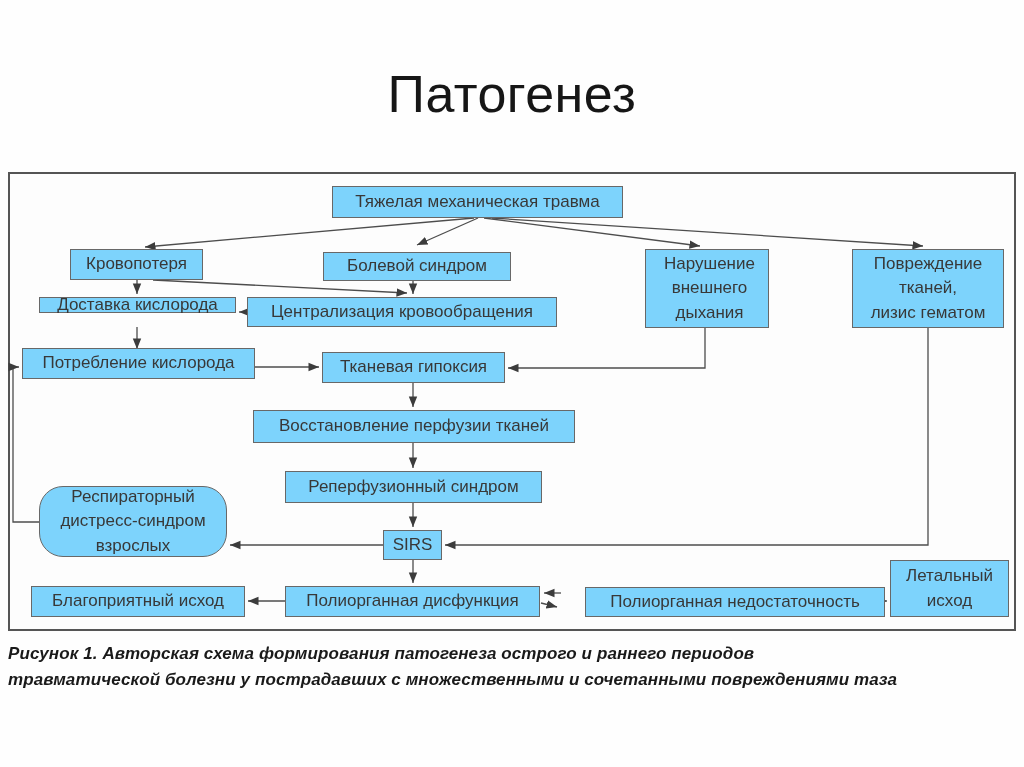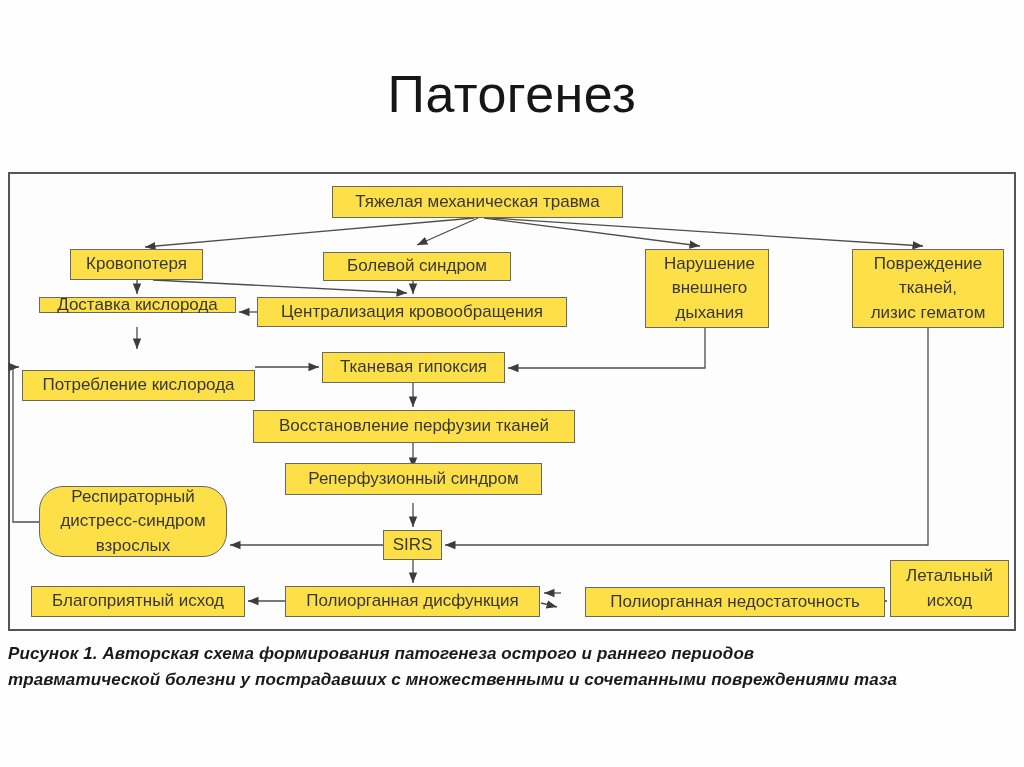--- a/index.html
+++ b/index.html
@@ -14,21 +14,21 @@
     color:#161616;letter-spacing:.5px;line-height:1.1;
   }
   .figure{
     position:absolute;left:8px;top:172px;width:1008px;height:460px;
     background:#fdfdfd;
   }
   .figure svg{position:absolute;left:0;top:0;width:1008px;height:460px;}
   .edge{fill:none;stroke:#4d4d4d;stroke-width:1.3px;}
   .figure-border{fill:none;stroke:#555;stroke-width:2px;}
   .node{
-    position:absolute;box-sizing:border-box;background:#fde047;
+    position:absolute;box-sizing:border-box;background:#7dd3fc;
     border:1.5px solid #686868;
     display:flex;align-items:center;justify-content:center;
     text-align:center;color:#383838;font-size:17px;line-height:1.42;
     padding:1px 3px;
   }
   .node-label{white-space:pre-line;}
   .figure-caption{
     position:absolute;left:8px;top:641px;width:1008px;
     font-weight:bold;font-style:italic;font-size:17px;line-height:1.53;
     color:#1a1a1a;white-space:pre-line;letter-spacing:.1px;
@@ -88,33 +88,33 @@
 дыхания</span>
   </div>
   <div class="node" style="left:844px;top:77px;width:152px;height:79px;">
     <span class="node-label">Повреждение
 тканей,
 лизис гематом</span>
   </div>
   <div class="node" style="left:31px;top:125px;width:197px;height:16px;">
     <span class="node-label">Доставка кислорода</span>
   </div>
-  <div class="node" style="left:249px;top:125px;width:310px;height:30px;">
+  <div class="node" style="left:239px;top:125px;width:310px;height:30px;">
     <span class="node-label">Централизация кровообращения</span>
   </div>
-  <div class="node" style="left:14px;top:198px;width:233px;height:31px;">
+  <div class="node" style="left:14px;top:176px;width:233px;height:31px;">
     <span class="node-label">Потребление кислорода</span>
   </div>
   <div class="node" style="left:314px;top:180px;width:183px;height:31px;">
     <span class="node-label">Тканевая гипоксия</span>
   </div>
   <div class="node" style="left:245px;top:238px;width:322px;height:33px;">
     <span class="node-label">Восстановление перфузии тканей</span>
   </div>
-  <div class="node" style="left:277px;top:291px;width:257px;height:32px;">
+  <div class="node" style="left:277px;top:299px;width:257px;height:32px;">
     <span class="node-label">Реперфузионный синдром</span>
   </div>
   <div class="node" style="left:31px;top:314px;width:188px;height:71px;border-radius:24px;">
     <span class="node-label">Респираторный
 дистресс-синдром
 взрослых</span>
   </div>
   <div class="node" style="left:375px;top:358px;width:59px;height:30px;">
     <span class="node-label">SIRS</span>
   </div>

